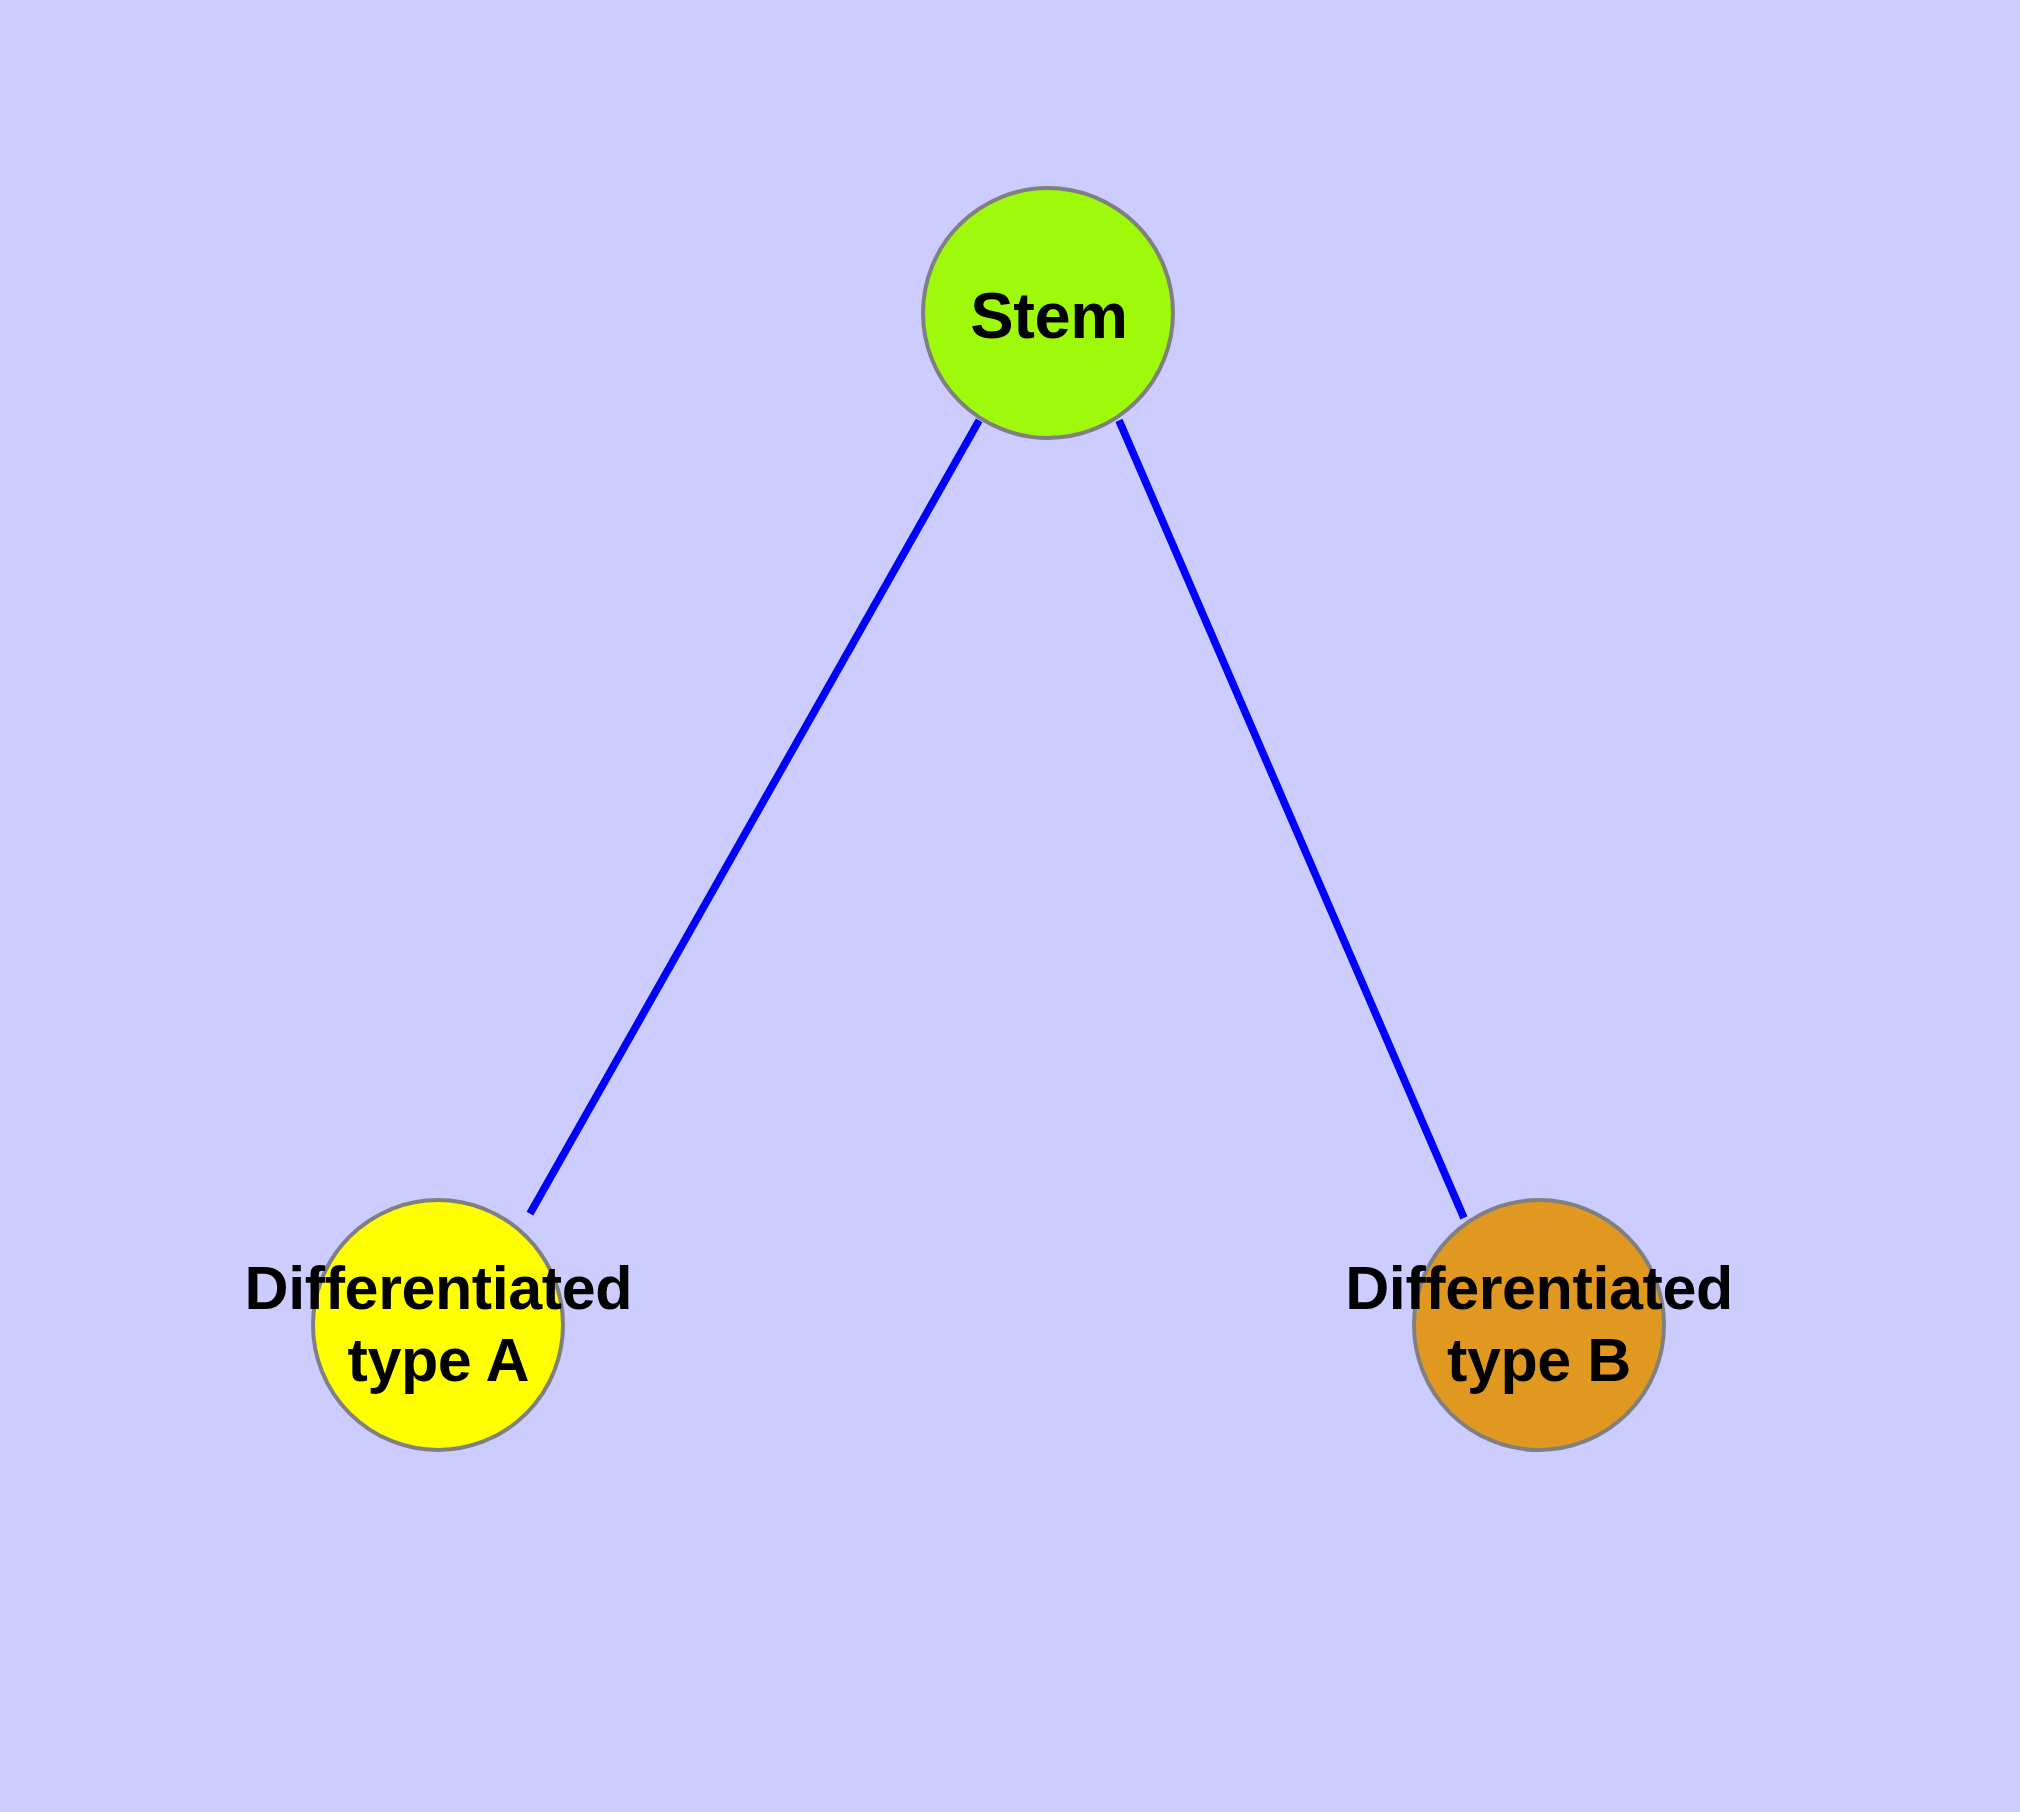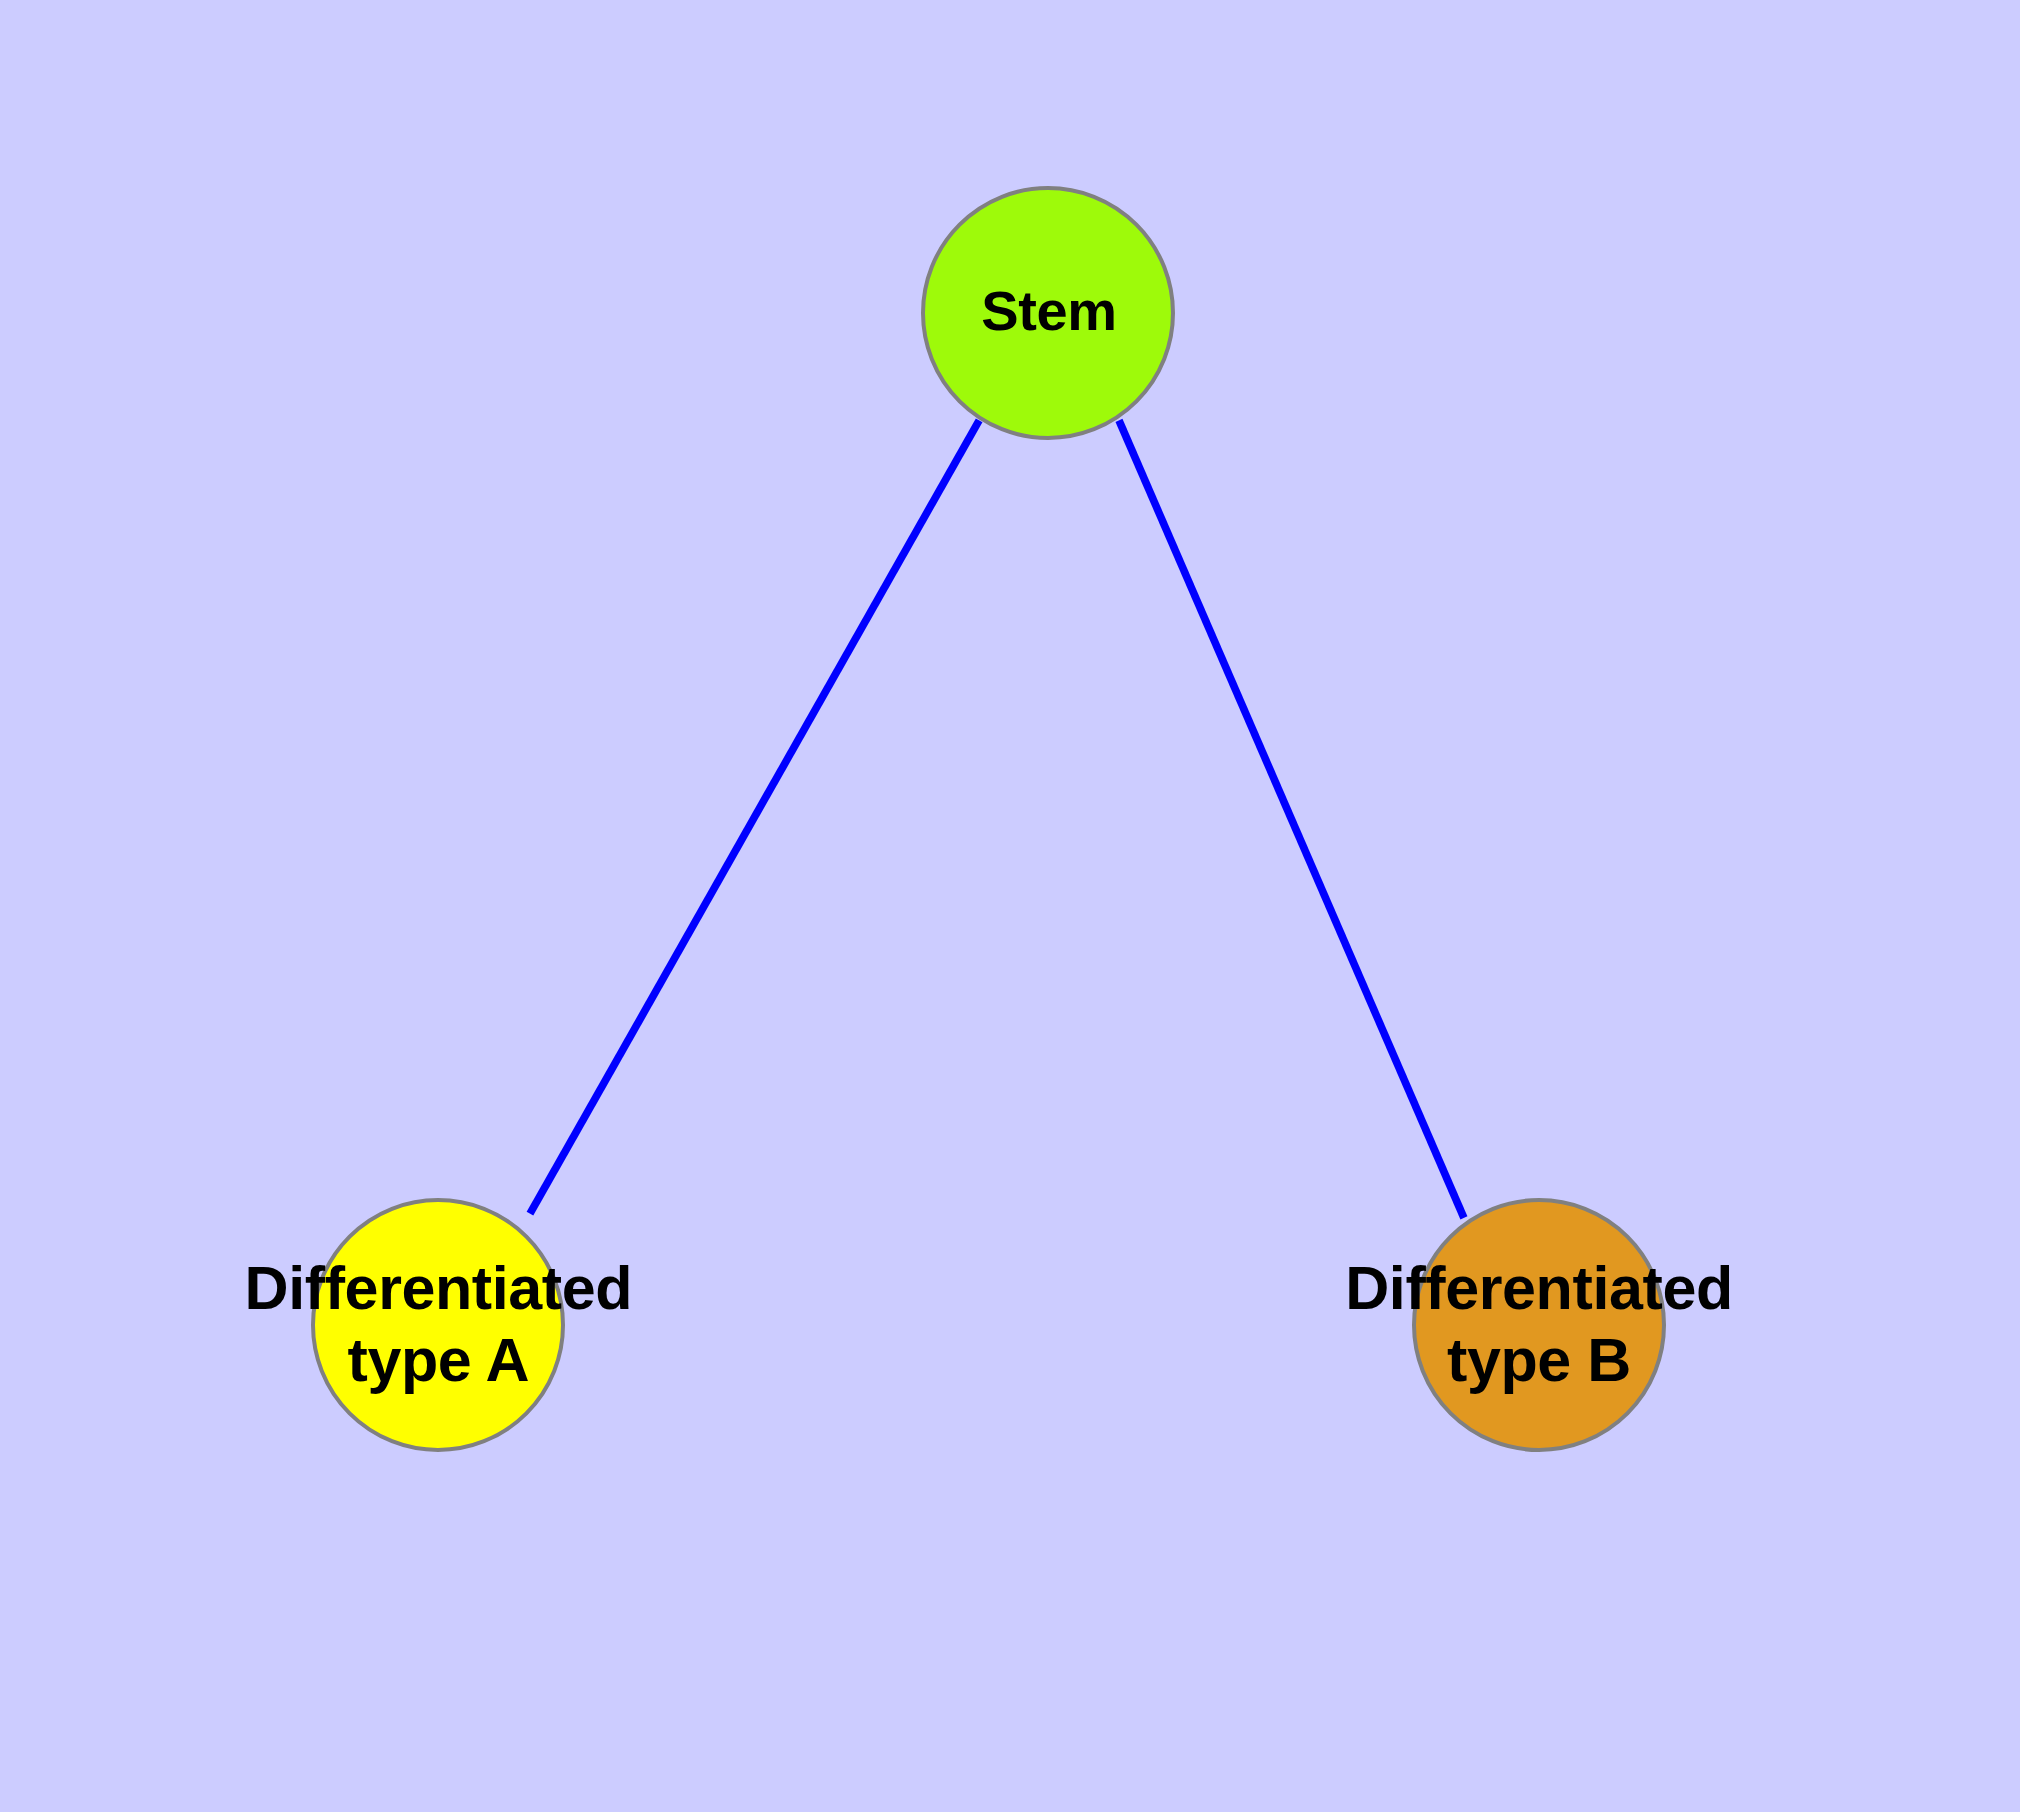--- a/index.html
+++ b/index.html
@@ -56,21 +56,21 @@
 <div id="graph-canvas" style="width: 2021px; height: 1812px; background: rgb(204, 204, 255);">
 
   <svg id="edge-layer" viewBox="0 0 2384 2138" width="2021" height="1812" xmlns="http://www.w3.org/2000/svg">
     <line stroke="#0000ff" stroke-width="9" stroke-linecap="butt" x1="1155" y1="496" x2="625" y2="1432"></line>
     <line stroke="#0000ff" stroke-width="9" stroke-linecap="butt" x1="1320" y1="496" x2="1727" y2="1437"></line>
   </svg>
 
   <div id="node-layer">
 
     <div class="node" style="left: 921px; top: 186px; width: 254px; height: 254px; background: rgb(158, 250, 10); border: 4.2px solid rgb(128, 128, 128);"></div>
-    <div class="node-label" style="font-size: 56px; color: rgb(0, 0, 0); width: 848px; left: 625px; top: 278px;">Stem</div>
+    <div class="node-label" style="font-size: 65px; color: rgb(0, 0, 0); width: 848px; left: 625px; top: 278px;">Stem</div>
 
     <div class="node" style="left: 311px; top: 1198px; width: 254px; height: 254px; background: rgb(255, 255, 0); border: 4.2px solid rgb(128, 128, 128);"></div>
     <div class="node-label" style="font-size: 61px; color: rgb(0, 0, 0); width: 848px; left: 14.4px; top: 1253px;">Differentiated
 type A</div>
 
     <div class="node" style="left: 1412px; top: 1198px; width: 254px; height: 254px; background: rgb(225, 152, 32); border: 4.2px solid rgb(128, 128, 128);"></div>
     <div class="node-label" style="font-size: 61px; color: rgb(0, 0, 0); width: 848px; left: 1115px; top: 1253px;">Differentiated
 type B</div>
 
   </div>

